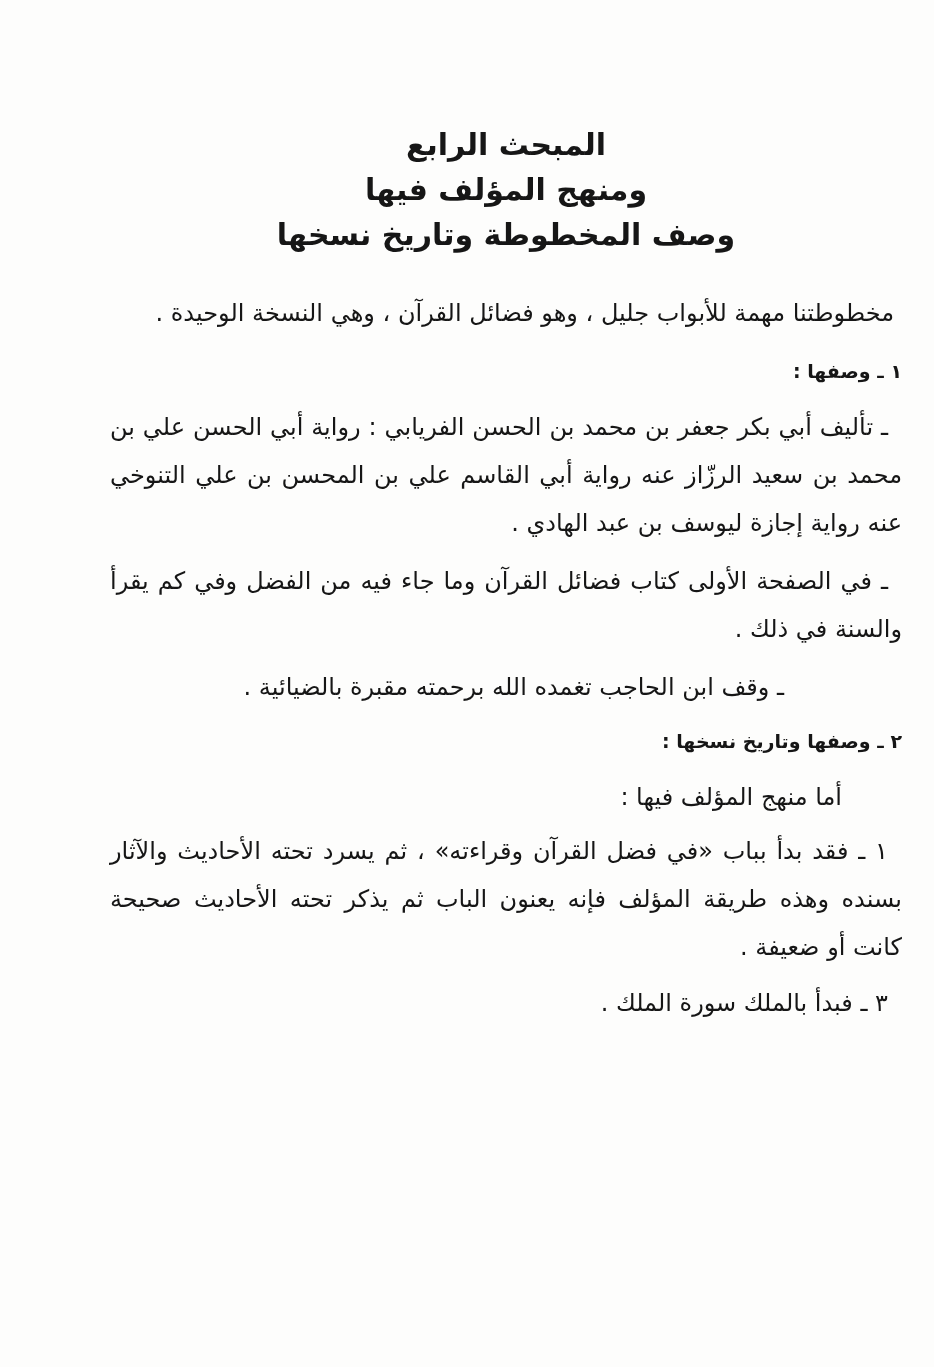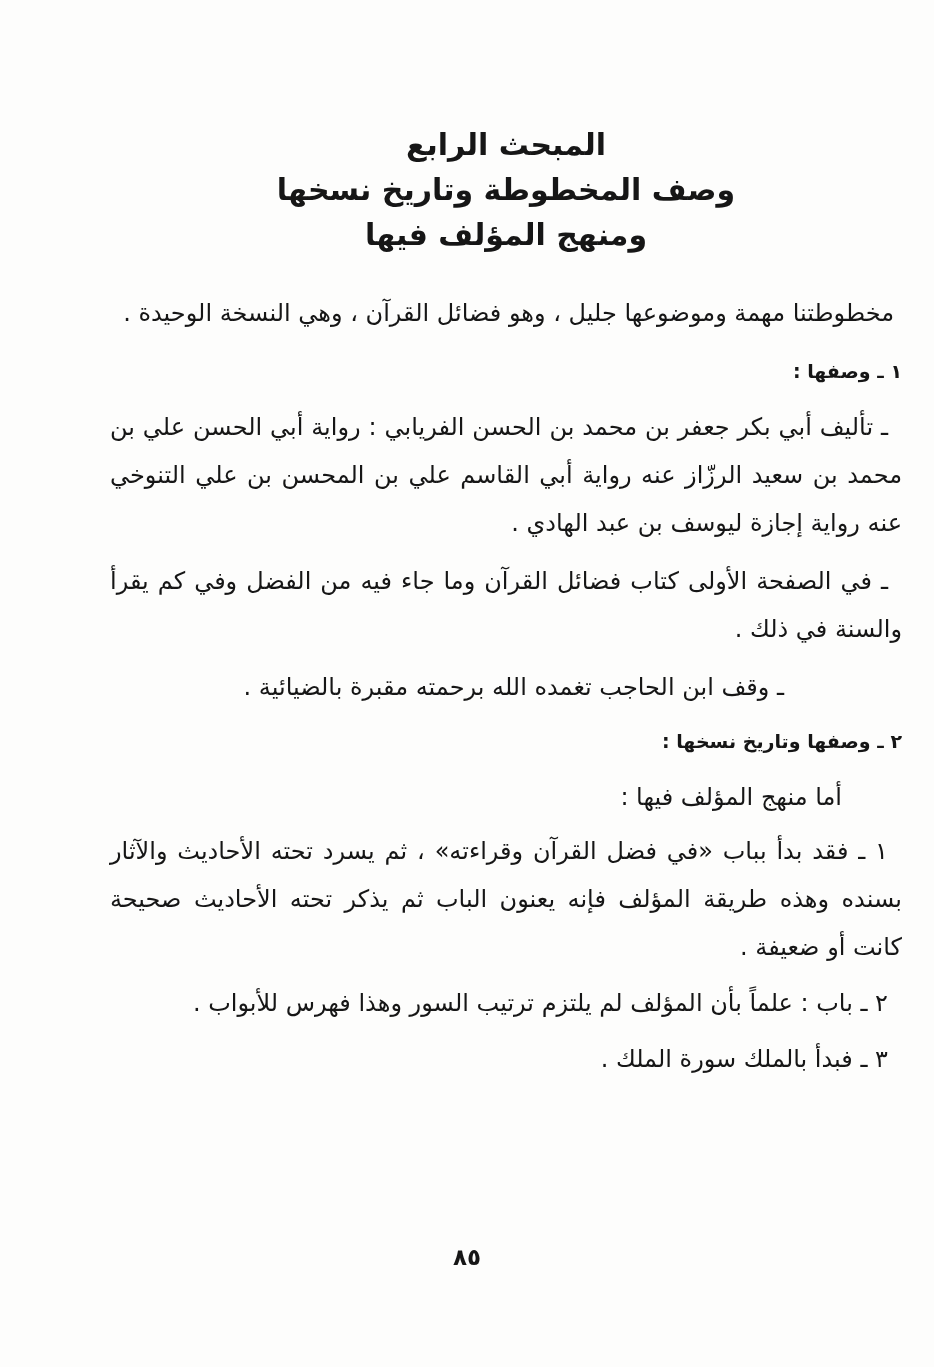--- a/index.html
+++ b/index.html
@@ -70,40 +70,38 @@
     letter-spacing: 1px;
   }
 </style>
 </head>
 <body>
 
 <div class="page">
 
   <header class="chapter-title">
     <div>المبحث الرابع</div>
+    <div>ومنهج المؤلف فيها</div>
     <div>وصف المخطوطة وتاريخ نسخها</div>
-    <div>ومنهج المؤلف فيها</div>
   </header>
 
-  <p class="para lead">مخطوطتنا مهمة وموضوعها جليل ، وهو فضائل القرآن ، وهي النسخة الوحيدة .</p>
+  <p class="para lead">مخطوطتنا مهمة للأبواب جليل ، وهو فضائل القرآن ، وهي النسخة الوحيدة .</p>
 
   <h2 class="heading">١ ـ وصفها :</h2>
 
   <p class="para dash-indent">ـ تأليف أبي بكر جعفر بن محمد بن الحسن الفريابي : رواية أبي الحسن علي بن محمد بن سعيد الرزّاز عنه رواية أبي القاسم علي بن المحسن بن علي التنوخي عنه رواية إجازة ليوسف بن عبد الهادي .</p>
 
   <p class="para dash-indent">ـ في الصفحة الأولى كتاب فضائل القرآن وما جاء فيه من الفضل وفي كم يقرأ والسنة في ذلك .</p>
 
   <p class="para waqf">ـ وقف ابن الحاجب تغمده الله برحمته مقبرة بالضيائية .</p>
 
   <h2 class="heading">٢ ـ وصفها وتاريخ نسخها :</h2>
 
 
   <p class="para method-intro">أما منهج المؤلف فيها :</p>
 
   <div>
     <p class="para dash-indent method-item">١ ـ فقد بدأ بباب «في فضل القرآن وقراءته» ، ثم يسرد تحته الأحاديث والآثار بسنده وهذه طريقة المؤلف فإنه يعنون الباب ثم يذكر تحته الأحاديث صحيحة كانت أو ضعيفة .</p>
-    <p class="para dash-indent method-item">٢ ـ باب : علماً بأن المؤلف لم يلتزم ترتيب السور وهذا فهرس للأبواب .</p>
     <p class="para dash-indent method-item">٣ ـ فبدأ بالملك سورة الملك .</p>
   </div>
 
-  <footer class="page-number">٨٥</footer>
 
 </div>
 
 </body></html>

